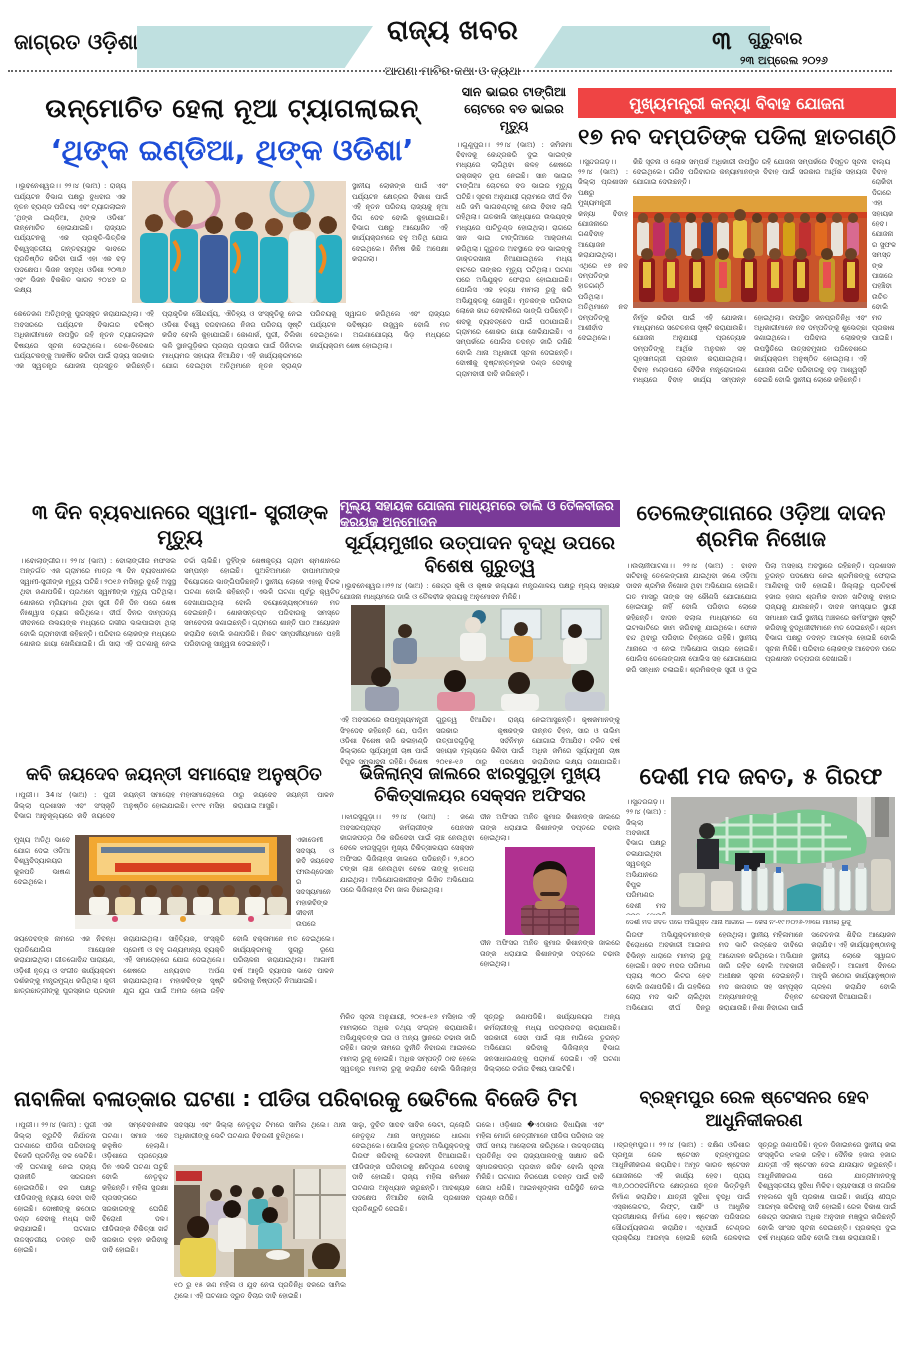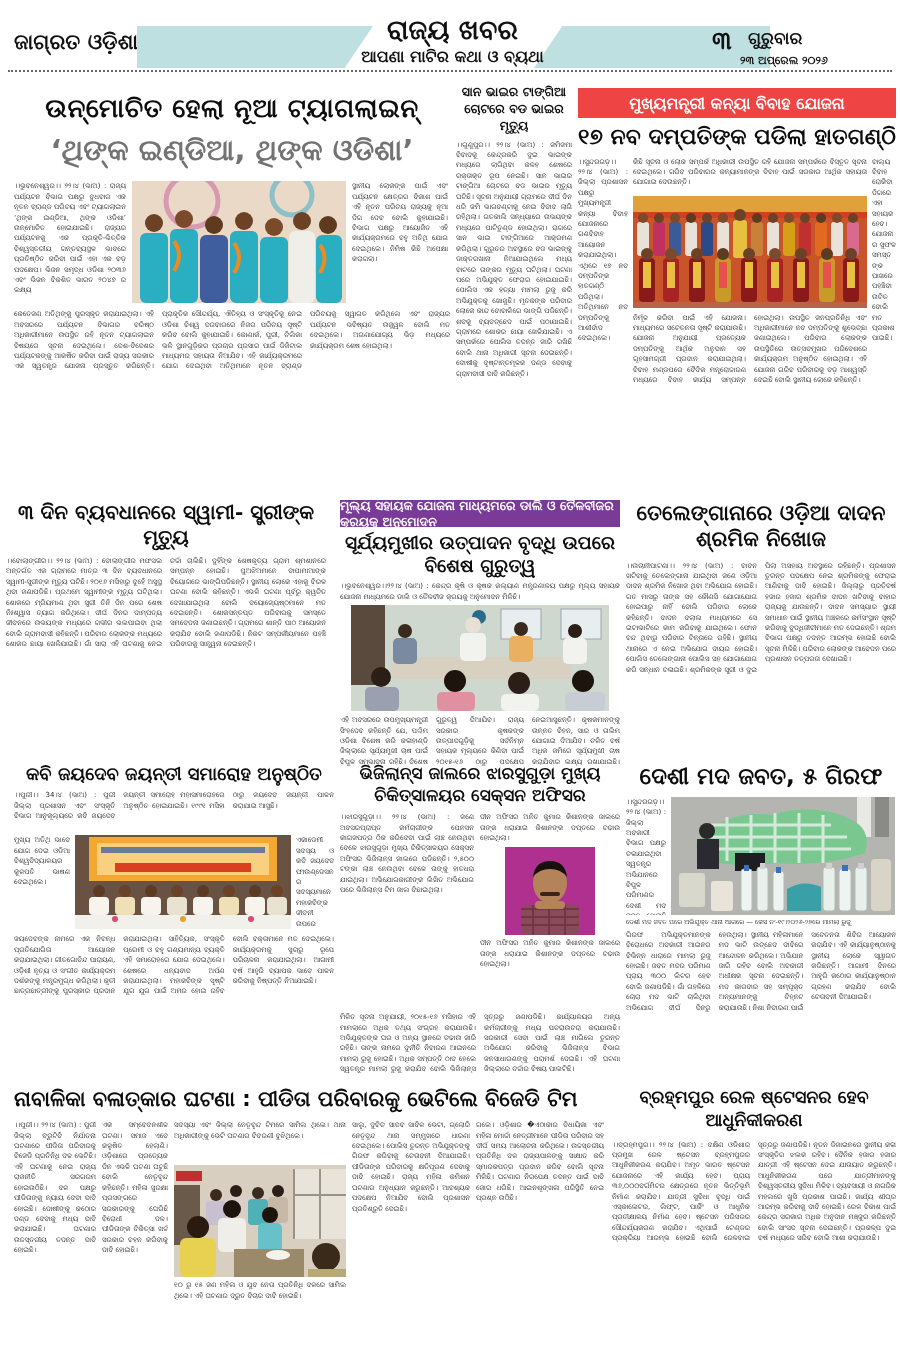--- a/index.html
+++ b/index.html
@@ -16,21 +16,21 @@
   .body-text{font-size:7px;line-height:10.4px;text-align:justify;color:#1d1d1d;overflow:hidden;
              word-break:break-word;}
   .cols-2{column-count:2;column-gap:8px;}
   .cols-3{column-count:3;column-gap:8px;}
   .photo{overflow:hidden;background:#d8d8d8;}
   .photo svg{display:block;}
   .caption{font-size:6.5px;color:#222;overflow:hidden;white-space:nowrap;}
   .dotted-rule{border-top:2.5px dotted #666;}
   .mast-name{font-weight:bold;font-size:21px;}
   .mast-title{font-weight:bold;font-size:27px;line-height:1.05;}
-  .mast-sub{font-size:16px;font-weight:bold;margin-top:3px;}
+  .mast-sub{font-size:12px;font-weight:normal;margin-top:20px;}
   .mast-page{font-weight:bold;font-size:25px;}
   .mast-day{font-weight:bold;font-size:17px;}
   .mast-date{font-size:11px;font-weight:bold;margin-top:2px;}
   .teal-box{background:#bfe0e0;height:42px;}
 </style>
 </head>
 <body>
 
 <div id="page">
 
@@ -43,21 +43,21 @@
       <div class="mast-sub">ଆପଣା ମାଟିର କଥା ଓ ବ୍ୟଥା</div>
     </div>
     <div class="abs mast-page" style="left:712px;top:26px;">୩</div>
     <div class="abs mast-day" style="left:748px;top:28px;">ଗୁରୁବାର</div>
     <div class="abs mast-date" style="left:740px;top:52px;">୨୩ ଅପ୍ରେଲ ୨୦୨୬</div>
     <div class="abs dotted-rule" style="left:8px;top:70px;width:884px;height:0;"></div>
   </div>
 
   <div class="abs" style="left:14px;top:80px;width:436px;height:412px;margin-top:12px;">
     <div class="kicker center">ଉନ୍ମୋଚିତ ହେଲା ନୂଆ ଟ୍ୟାଗଲାଇନ୍</div>
-    <div class="head-xl center" style="color:#737373;margin-top:8px;">‘ଥିଙ୍କ ଇଣ୍ଡିଆ, ଥିଙ୍କ ଓଡିଶା’</div>
+    <div class="head-xl center" style="color:#1d4ed8;margin-top:8px;">‘ଥିଙ୍କ ଇଣ୍ଡିଆ, ଥିଙ୍କ ଓଡିଶା’</div>
     <div style="display:flex;gap:6px;margin-top:14px;">
       <div class="body-text" style="width:112px;height:122px;">।।ଭୁବନେଶ୍ୱର।। ୨୨।୪ (ଭାଅ) : ରାଜ୍ୟ ପର୍ଯ୍ୟଟନ ବିଭାଗ ପକ୍ଷରୁ ବୁଧବାର ଏକ ନୂତନ ବ୍ରାଣ୍ଡ ପରିଚୟ ଏବଂ ଟ୍ୟାଗଲାଇନ ‘ଥିଙ୍କ ଇଣ୍ଡିଆ, ଥିଙ୍କ ଓଡିଶା’ ଉନ୍ମୋଚିତ ହୋଇଯାଇଛି। ରାଜ୍ୟର ପର୍ଯ୍ୟଟନକୁ ଏକ ପ୍ରକୃତି-ଭିତ୍ତିକ ବିଶ୍ୱସ୍ତରୀୟ ଗନ୍ତବ୍ୟସ୍ଥଳ ଭାବରେ ପ୍ରତିଷ୍ଠିତ କରିବା ପାଇଁ ଏହା ଏକ ବଡ଼ ପଦକ୍ଷେପ। ଭିଜନ ସମୃଦ୍ଧ ଓଡିଶା ୨୦୩୬ ଏବଂ ଭିଜନ ବିକଶିତ ଭାରତ ୨୦୪୭ ର ଲକ୍ଷ୍ୟ</div>
       <div class="photo" style="width:214px;height:122px;">
         <svg width="214" height="122" viewBox="0 0 214 122">
           <rect width="214" height="122" fill="#ead9c6"></rect>
           <circle cx="60" cy="20" r="26" fill="none" stroke="#d89ab0" stroke-width="5"></circle>
           <circle cx="160" cy="14" r="20" fill="none" stroke="#8ec0c8" stroke-width="5"></circle>
           <g>
             <circle cx="22" cy="42" r="9" fill="#6b4226"></circle>
               <rect x="8" y="52" width="28" height="70" rx="6" fill="#29aec2"></rect>
@@ -162,21 +162,21 @@
             </g>
             <rect y="106" width="234" height="6" fill="#b8644a"></rect>
           </svg>
         </div>
         <div class="body-text cols-2" style="margin-top:5px;height:168px;">ନିର୍ମୂଳ କରିବା ପାଇଁ ଏହି ଯୋଜନା। ମାଧ୍ୟମରେ ସଚେତନତା ସୃଷ୍ଟି କରାଯାଉଛି। ଯୋଜନା ଅନୁଯାୟୀ ପ୍ରତ୍ୟେକ ଦମ୍ପତିଙ୍କୁ ଆର୍ଥିକ ଅନୁଦାନ ସହ ଗୃହସାମଗ୍ରୀ ପ୍ରଦାନ କରାଯାଇଥିଲା। ବିବାହ ମଣ୍ଡପରେ ବୈଦିକ ମନ୍ତ୍ରୋଚ୍ଚାରଣ ମଧ୍ୟରେ ବିବାହ କାର୍ଯ୍ୟ ସମ୍ପନ୍ନ ହୋଇଥିଲା। ଉପସ୍ଥିତ ଜନପ୍ରତିନିଧି ଏବଂ ଅଧିକାରୀମାନେ ନବ ଦମ୍ପତିଙ୍କୁ ଶୁଭେଚ୍ଛା ଜଣାଇଥିଲେ। ପରିବାର ଲୋକଙ୍କ ଉପସ୍ଥିତିରେ ଉତ୍ସବମୁଖର ପରିବେଶରେ କାର୍ଯ୍ୟକ୍ରମ ଅନୁଷ୍ଠିତ ହୋଇଥିଲା। ଏହି ଯୋଜନା ଗରିବ ପରିବାରକୁ ବଡ଼ ଆଶ୍ୱସ୍ତି ଦେଇଛି ବୋଲି ସ୍ଥାନୀୟ ଲୋକେ କହିଛନ୍ତି।</div>
       </div>
       <div class="body-text" style="width:24px;height:330px;">ବାଲ୍ୟ ବିବାହ ରୋକିବା ଦିଗରେ ଏହା ସହାୟକ ହେବ। ଯୋଜନାର ସୁଫଳ ସମସ୍ତଙ୍କ ପାଖରେ ପହଞ୍ଚିବା ଉଚିତ ବୋଲି ମତ ପ୍ରକାଶ ପାଇଛି।</div>
     </div>
   </div>
 
-  <div class="abs" style="left:6px;top:500px;width:320px;height:256px;">
+  <div class="abs" style="left:20px;top:500px;width:320px;height:256px;">
     <div class="head-lg center" style="font-size:20px;">୩ ଦିନ ବ୍ୟବଧାନରେ ସ୍ୱାମୀ- ସ୍ତ୍ରୀଙ୍କ ମୃତ୍ୟୁ</div>
     <div class="body-text cols-2" style="margin-top:6px;height:218px;">।।ବୋଲାଙ୍ଗୀର।। ୨୨।୪ (ଭାଅ) : ବୋଲାଙ୍ଗୀର ମଫସଲ ଅନ୍ତର୍ଗତ ଏକ ଗ୍ରାମରେ ମାତ୍ର ୩ ଦିନ ବ୍ୟବଧାନରେ ସ୍ୱାମୀ-ସ୍ତ୍ରୀଙ୍କ ମୃତ୍ୟୁ ଘଟିଛି। ୨୦୧୬ ମସିହାରୁ ଦୁହେଁ ଅସୁସ୍ଥ ଥିବା ଜଣାପଡିଛି। ପ୍ରଥମେ ସ୍ୱାମୀଙ୍କ ମୃତ୍ୟୁ ଘଟିଥିଲା। ଶୋକରେ ମ୍ରିୟମାଣ ଥିବା ସ୍ତ୍ରୀ ତିନି ଦିନ ପରେ ଶେଷ ନିଃଶ୍ୱାସ ତ୍ୟାଗ କରିଥିଲେ। ଦୀର୍ଘ ଦିନର ଦାମ୍ପତ୍ୟ ଜୀବନରେ ଉଭୟଙ୍କ ମଧ୍ୟରେ ଗଭୀର ଭଲପାଇବା ଥିଲା ବୋଲି ଗ୍ରାମବାସୀ କହିଛନ୍ତି। ପରିବାର ଲୋକଙ୍କ ମଧ୍ୟରେ ଶୋକର ଛାୟା ଖେଳିଯାଇଛି। ଗାଁ ସାରା ଏହି ଘଟଣାକୁ ନେଇ ଚର୍ଚ୍ଚା ଚାଲିଛି। ଦୁହିଁଙ୍କ ଶେଷକୃତ୍ୟ ଗ୍ରାମ ଶ୍ମଶାନରେ ସମ୍ପନ୍ନ ହୋଇଛି। ପୁଅଝିଅମାନେ ବାପାମାଆଙ୍କ ବିୟୋଗରେ ଭାଙ୍ଗିପଡିଛନ୍ତି। ସ୍ଥାନୀୟ ଲୋକେ ଏହାକୁ ବିରଳ ଘଟଣା ବୋଲି କହିଛନ୍ତି। ଏଭଳି ଘଟଣା ପୂର୍ବରୁ କ୍ୱଚିତ ଦେଖାଯାଇଥିଲା ବୋଲି ବୟୋଜ୍ୟେଷ୍ଠମାନେ ମତ ଦେଇଛନ୍ତି। ଶୋକସନ୍ତପ୍ତ ପରିବାରକୁ ସମସ୍ତେ ସମବେଦନା ଜଣାଇଛନ୍ତି। ଗ୍ରାମରେ ଶାନ୍ତି ପାଠ ଆୟୋଜନ କରାଯିବ ବୋଲି ଜଣାପଡିଛି। ନିକଟ ସମ୍ପର୍କୀୟମାନେ ପହଞ୍ଚି ପରିବାରକୁ ସାନ୍ତ୍ୱନା ଦେଇଛନ୍ତି।</div>
   </div>
 
   <div class="abs" style="left:340px;top:500px;width:280px;height:256px;">
     <div class="banner" style="background:#7a3a98;height:27px;font-size:12.5px;">ମୂଲ୍ୟ ସହାୟକ ଯୋଜନା ମାଧ୍ୟମରେ ଡାଲି ଓ ତୈଳବୀଜର କ୍ରୟକୁ ଅନୁମୋଦନ</div>
     <div class="head-lg center" style="font-size:18.5px;margin-top:4px;">ସୂର୍ଯ୍ୟମୁଖୀର ଉତ୍ପାଦନ ବୃଦ୍ଧି ଉପରେ ବିଶେଷ ଗୁରୁତ୍ୱ</div>
     <div class="body-text" style="margin-top:4px;height:21px;">।।ଭୁବନେଶ୍ୱର।।୨୨।୪ (ଭାଅ) : କେନ୍ଦ୍ର କୃଷି ଓ କୃଷକ କଲ୍ୟାଣ ମନ୍ତ୍ରଣାଳୟ ପକ୍ଷରୁ ମୂଲ୍ୟ ସହାୟକ ଯୋଜନା ମାଧ୍ୟମରେ ଡାଲି ଓ ତୈଳବୀଜ କ୍ରୟକୁ ଅନୁମୋଦନ ମିଳିଛି।</div>
     <div class="photo" style="width:258px;height:106px;margin:3px auto 0 auto;">
       <svg width="258" height="106" viewBox="0 0 258 106">

